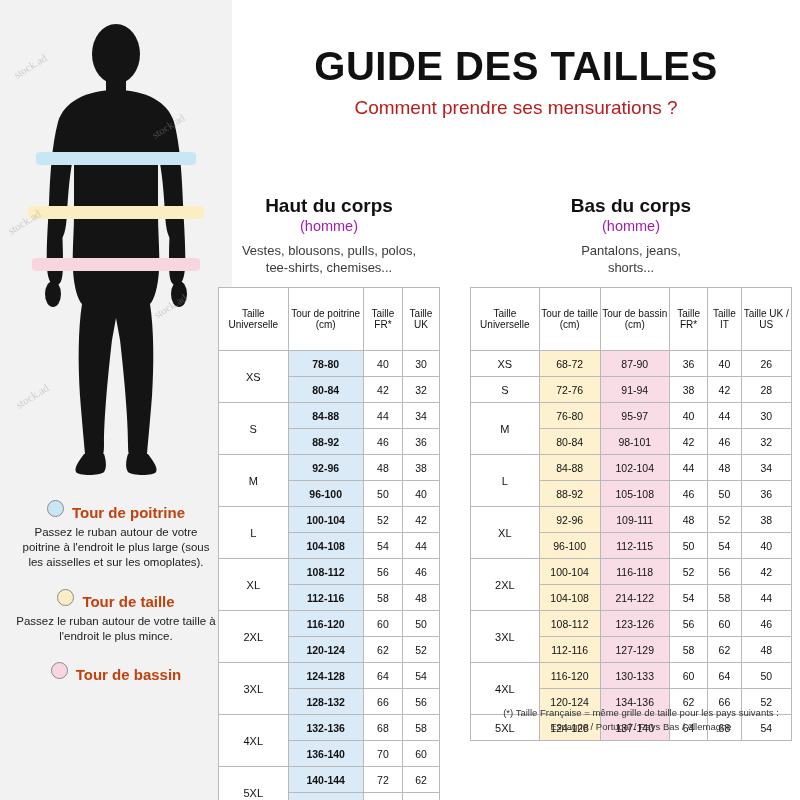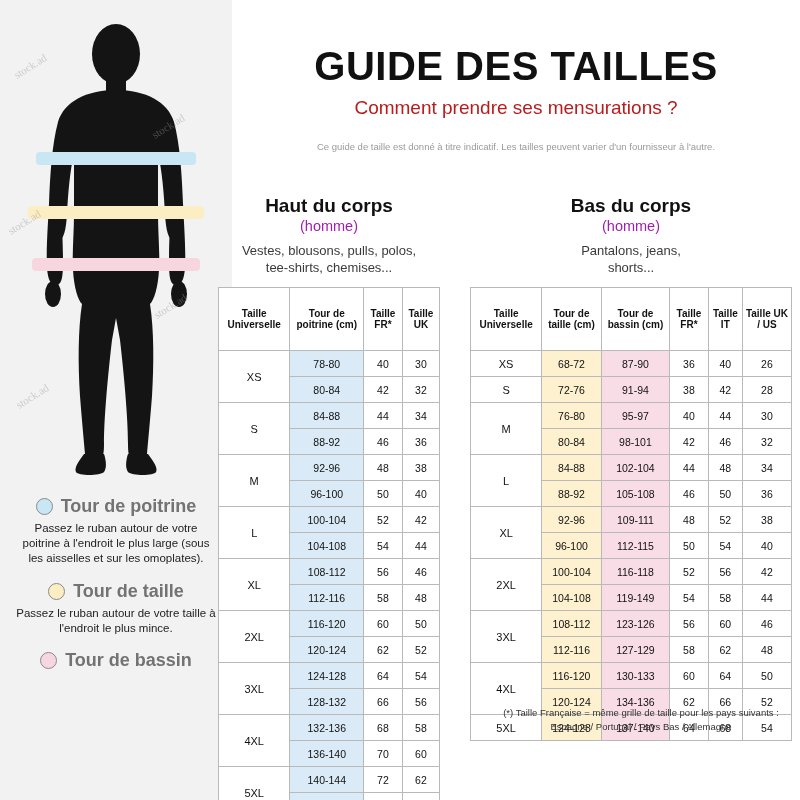--- a/index.html
+++ b/index.html
@@ -70,23 +70,24 @@
     margin-bottom: 4px;
   }
   .legend-dot {
     width: 15px;
     height: 15px;
     border-radius: 50%;
     border: 1px solid #8a8a8a;
     display: inline-block;
   }
   .legend-title {
-    font-size: 18px;
+    font-size: 15px;
     font-weight: bold;
-    color: #737373;
+    color: #c2410c;
+    margin-top: 8px;
   }
   .legend-text {
     font-size: 11.5px;
     line-height: 1.32;
     color: #222;
     padding: 0 16px;
   }
 
   
   #header {
@@ -156,27 +157,27 @@
     color: #111;
     padding: 0;
     height: 25px;
     background: #ffffff;
   }
   th {
     font-size: 10px;
     line-height: 1.18;
     height: 46px;
     padding: 8px 1px;
-    font-weight: bold;
+    font-weight: normal;
     vertical-align: middle;
   }
   td.size-cell {
     font-size: 11px;
   }
-  td.blue { background: #daebf7; }
+  td.blue { background: #daebf7; font-weight: bold; }
   td.yellow { background: #fdf1cf; }
   td.pink { background: #f9dde6; }
 
   #footnote {
     position: absolute;
     left: 480px;
     top: 706px;
     width: 322px;
     text-align: center;
     font-size: 9.5px;
@@ -284,21 +285,20 @@
       <div class="legend-head">
         <span class="legend-dot" style="background:#f7d6e0"></span>
         <span class="legend-title">Tour de bassin</span>
       </div>
     </div>
   </div>
 
   <div id="header">
     <h1 id="main-title">GUIDE DES TAILLES</h1>
     <div id="subtitle">Comment prendre ses mensurations ?</div>
-    <div id="disclaimer">Ce guide de taille est donné à titre indicatif. Les tailles peuvent varier d'un fournisseur à l'autre.</div>
   </div>
 
   <div class="table-block" id="block-top">
     <div class="block-title">Haut du corps</div>
     <div class="block-sub">(homme)</div>
     <div class="block-desc"><span style="white-space:pre-line">Vestes, blousons, pulls, polos,
 tee-shirts, chemises...</span></div>
     <table id="top-table">
       <thead>
         <tr>
@@ -493,21 +493,21 @@
           <tr>
             <td class="size-cell" rowspan="2">2XL</td>
             <td class="yellow">100-104</td>
             <td class="pink">116-118</td>
             <td>52</td>
             <td>56</td>
             <td>42</td>
           </tr>
           <tr>
             <td class="yellow">104-108</td>
-            <td class="pink">119-149</td>
+            <td class="pink">214-122</td>
             <td>54</td>
             <td>58</td>
             <td>44</td>
           </tr>
           <tr>
             <td class="size-cell" rowspan="2">3XL</td>
             <td class="yellow">108-112</td>
             <td class="pink">123-126</td>
             <td>56</td>
             <td>60</td>

